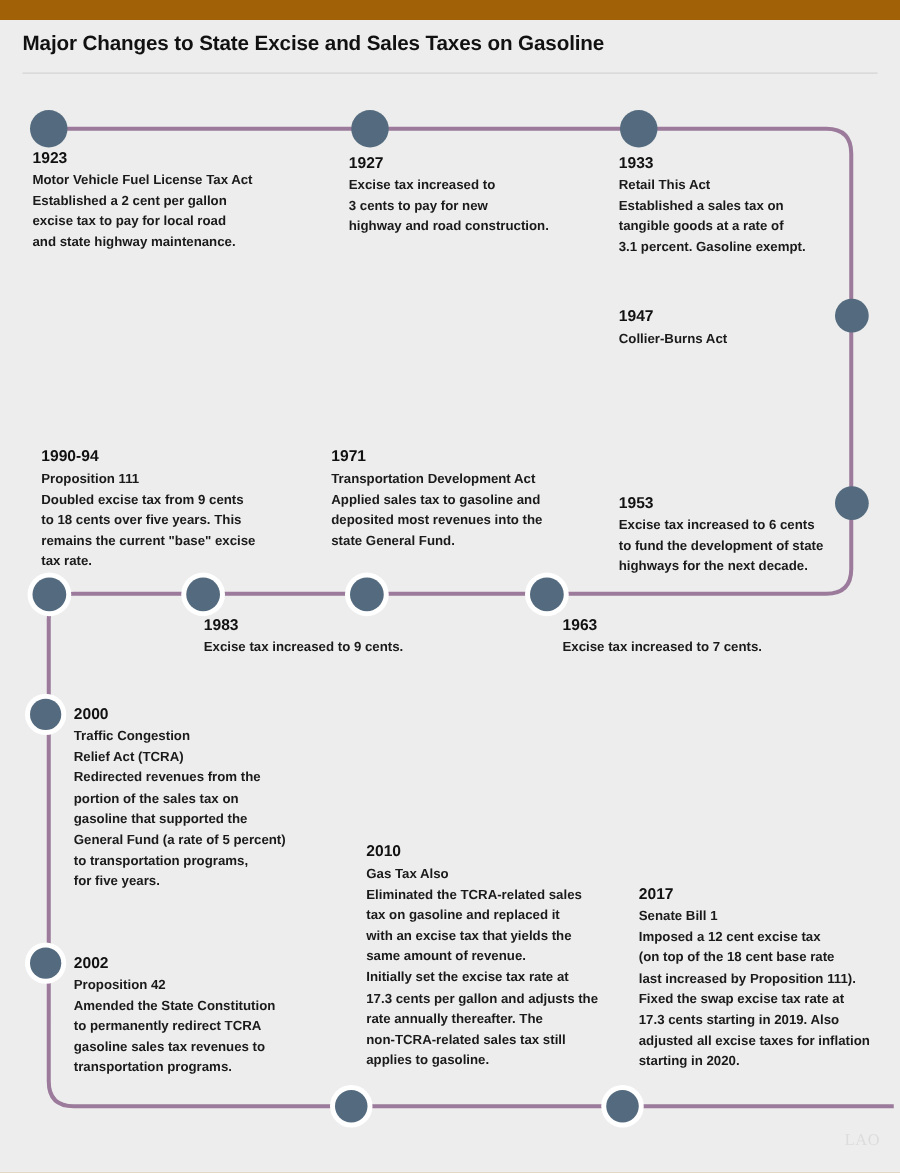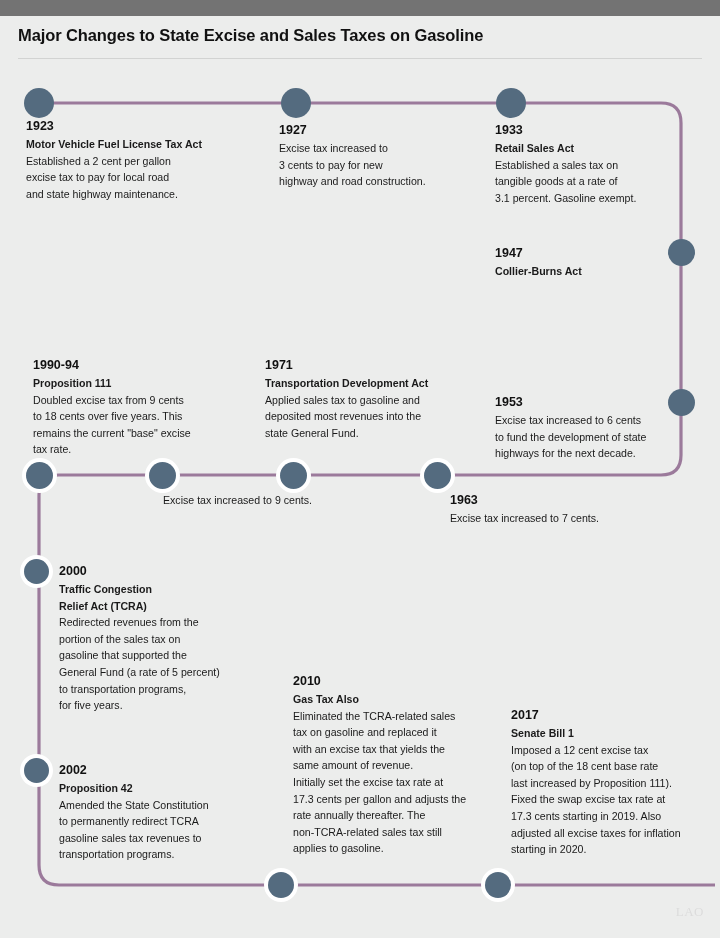--- a/index.html
+++ b/index.html
@@ -5,21 +5,21 @@
   html,body{margin:0;padding:0;}
   body{
     width:720px;height:938px;
     background:#ffffff;
     font-family:"Liberation Sans", sans-serif;
     overflow:hidden;
   }
   #stage{
     position:relative;
     width:720px;height:938px;
-    background:#737373;
+    background:#a16207;
   }
   .panel{
     position:absolute;
     left:0;top:16px;
     width:720px;height:922px;
     background:#ecedec;
   }
   .title{
     position:absolute;
     left:18px; top:26px;
@@ -62,21 +62,21 @@
   }
   .sub{
     font-size:10.6px;
     font-weight:bold;
     color:#1a1a1a;
     line-height:16.6px;
     margin:0;
   }
   .body{
     font-size:10.6px;
-    font-weight:normal;
+    font-weight:bold;
     color:#1a1a1a;
     line-height:16.6px;
     margin:0;
     white-space:pre-line;
   }
   .lao{
     position:absolute;
     right:16px; bottom:18px;
     font-family:"Liberation Serif", serif;
     font-size:13px;
@@ -126,21 +126,21 @@
 
   <div class="entry" style="left:279px;top:122px;width:215px;">
     <p class="yr">1927</p>
     <p class="body">Excise tax increased to
 3 cents to pay for new
 highway and road construction.</p>
   </div>
 
   <div class="entry" style="left:495px;top:122px;width:215px;">
     <p class="yr">1933</p>
-    <p class="sub">Retail Sales Act</p>
+    <p class="sub">Retail This Act</p>
     <p class="body">Established a sales tax on
 tangible goods at a rate of
 3.1 percent. Gasoline exempt.</p>
   </div>
 
   <div class="entry" style="left:495px;top:245px;width:200px;">
     <p class="yr">1947</p>
     <p class="sub">Collier-Burns Act</p>
   </div>
 
@@ -162,20 +162,21 @@
 
   <div class="entry" style="left:265px;top:357px;width:230px;">
     <p class="yr">1971</p>
     <p class="sub">Transportation Development Act</p>
     <p class="body">Applied sales tax to gasoline and
 deposited most revenues into the
 state General Fund.</p>
   </div>
 
   <div class="entry" style="left:163px;top:492px;width:230px;">
+    <p class="yr">1983</p>
     <p class="body">Excise tax increased to 9 cents.</p>
   </div>
 
   <div class="entry" style="left:450px;top:492px;width:230px;">
     <p class="yr">1963</p>
     <p class="body">Excise tax increased to 7 cents.</p>
   </div>
 
   <div class="entry" style="left:59px;top:563px;width:200px;">
     <p class="yr">2000</p>

